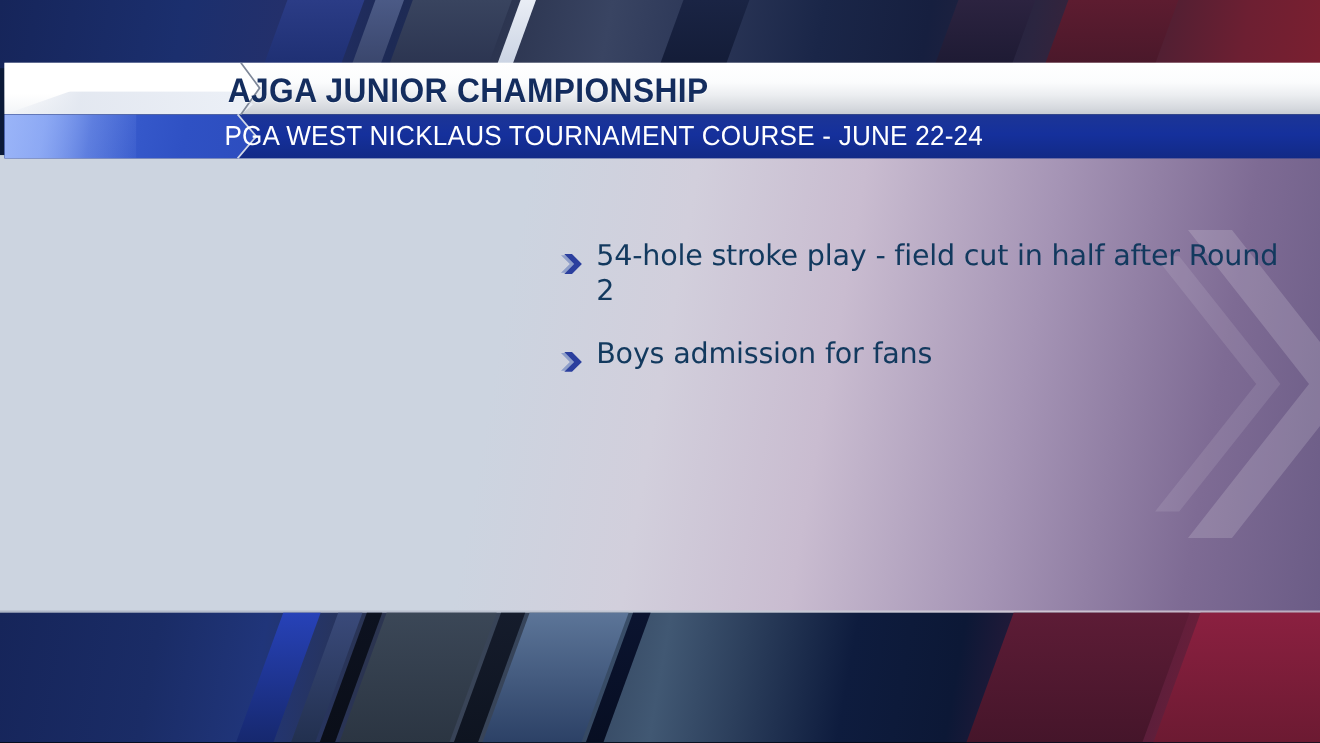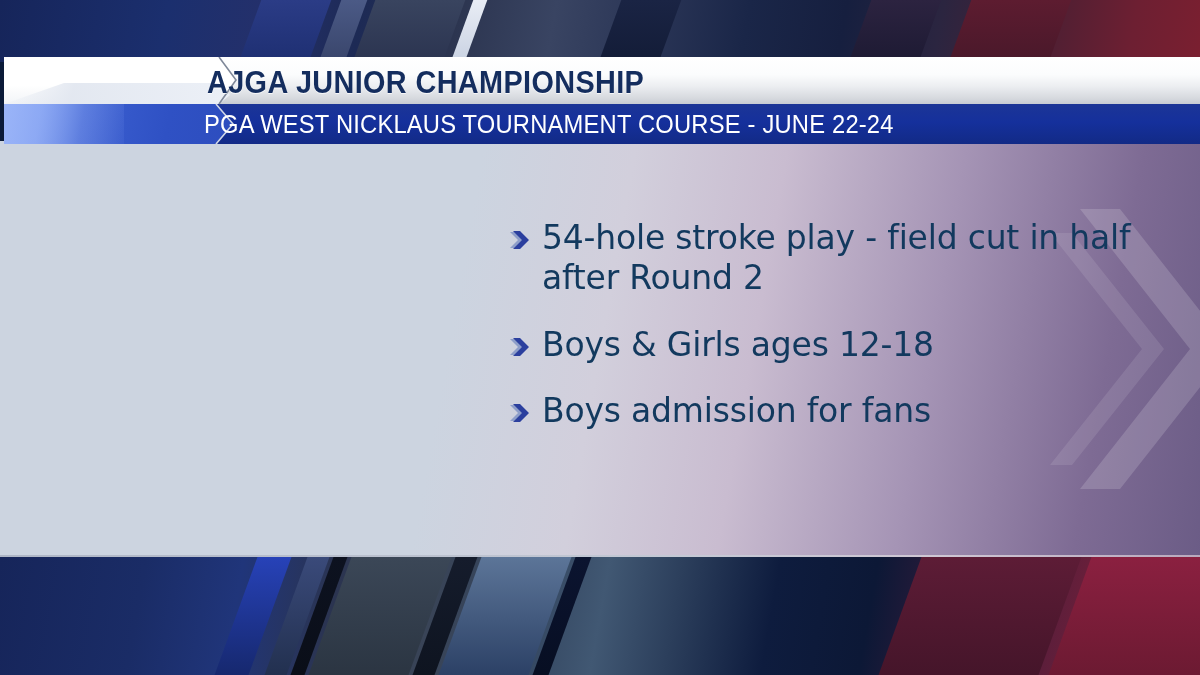--- a/index.html
+++ b/index.html
@@ -183,21 +183,21 @@
     margin-bottom: 26px;
   }
   .bullet-row:last-child { margin-bottom: 0; }
   .bullet-mark {
     flex: 0 0 auto;
     width: 34px;
     padding-top: 11px;
   }
   .bullet-text {
     flex: 1 1 auto;
-    font-size: 33px;
+    font-size: 26px;
     line-height: 1.22;
     color: #12395e;
     font-family: "DejaVu Sans", sans-serif;
     letter-spacing: -0.2px;
   }
 
   
   .panel-edge {
     position: absolute;
     left: 0; top: 555px;
@@ -351,29 +351,20 @@
       <div class="bullet-row">
         <span class="bullet-mark">
           <svg width="26" height="22" viewBox="0 0 26 22">
             <path d="M2 3 L9 3 L17 11 L9 19 L2 19 L10 11 Z" fill="#8e9ec9"></path>
             <path d="M5 2 L12 2 L21 11 L12 20 L5 20 L14 11 Z" fill="#2b3f9e"></path>
           </svg>
         </span>
         <span class="bullet-text">54-hole stroke play - field cut in half after Round 2</span>
       </div>
 
-      <div class="bullet-row" style="margin-top:16px;">
-        <span class="bullet-mark">
-          <svg width="26" height="22" viewBox="0 0 26 22">
-            <path d="M2 3 L9 3 L17 11 L9 19 L2 19 L10 11 Z" fill="#8e9ec9"></path>
-            <path d="M5 2 L12 2 L21 11 L12 20 L5 20 L14 11 Z" fill="#2b3f9e"></path>
-          </svg>
-        </span>
-        <span class="bullet-text">Boys &amp; Girls ages 12-18</span>
-      </div>
 
       <div class="bullet-row" style="margin-top:16px;">
         <span class="bullet-mark">
           <svg width="26" height="22" viewBox="0 0 26 22">
             <path d="M2 3 L9 3 L17 11 L9 19 L2 19 L10 11 Z" fill="#8e9ec9"></path>
             <path d="M5 2 L12 2 L21 11 L12 20 L5 20 L14 11 Z" fill="#2b3f9e"></path>
           </svg>
         </span>
         <span class="bullet-text">Boys admission for fans</span>
       </div>

